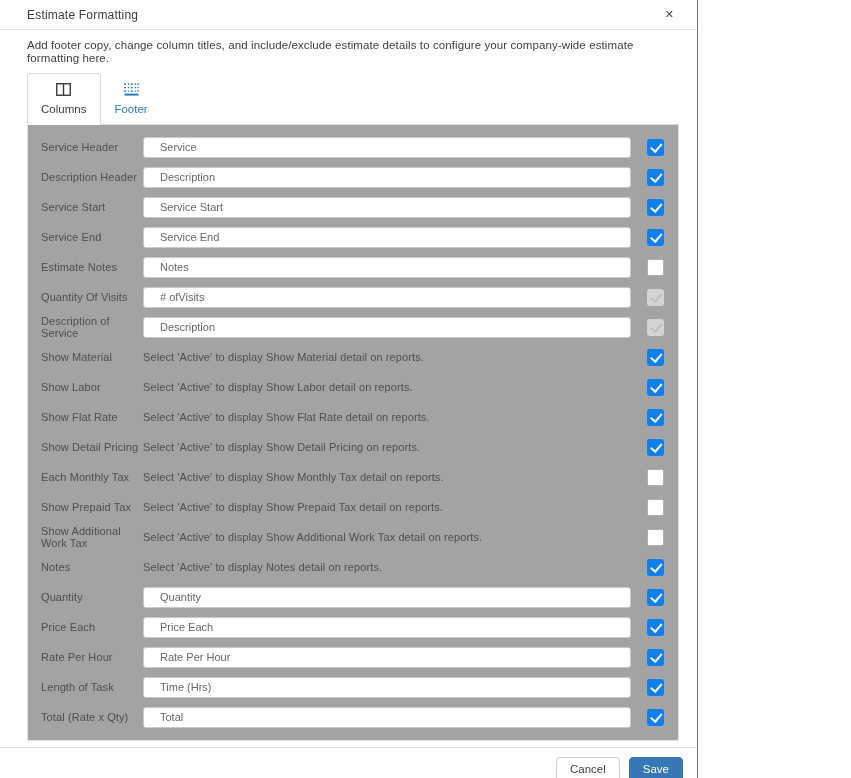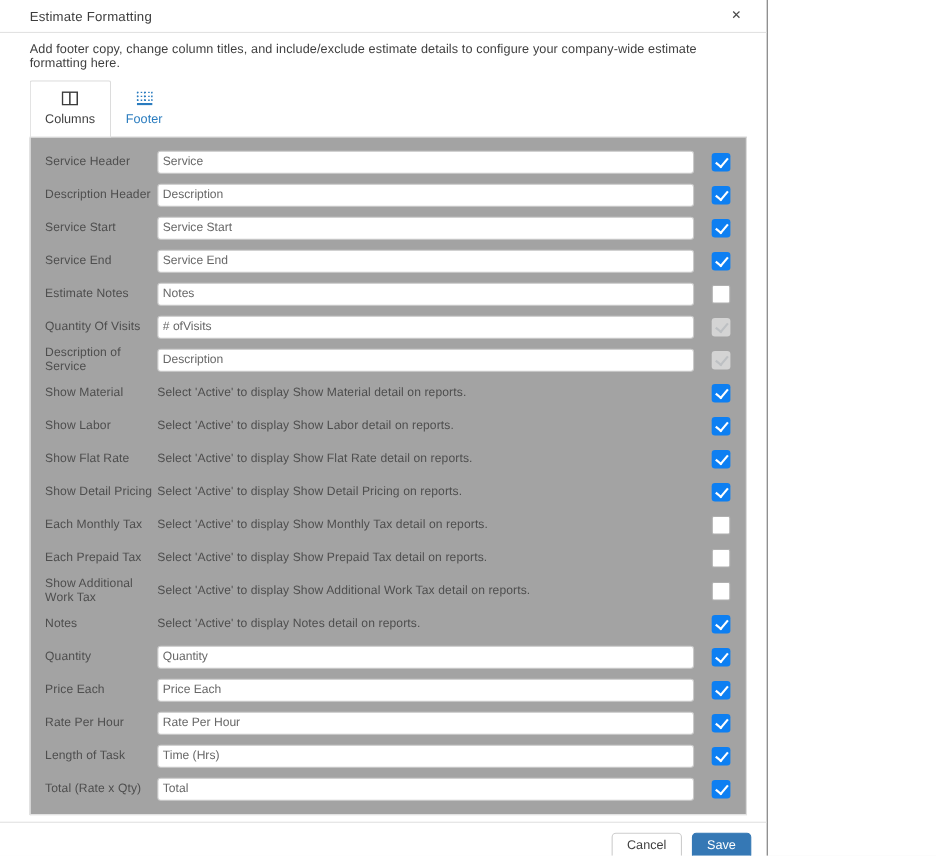--- a/index.html
+++ b/index.html
@@ -92,21 +92,21 @@
     color: #4e4e4e;
     letter-spacing: .1px;
     line-height: 12px;
   }
   .row-field { flex: 1; margin-right: 16px; display: flex; align-items: center; }
   .row-input {
     width: 100%;
     height: 21px;
     border: 1px solid #c9c9c9;
     border-radius: 3px;
-    padding: 0 4px;
+    padding: 0 16px;
     font-family: "Liberation Sans", sans-serif;
     font-size: 11px;
     color: #686868;
     background: #fff;
     outline: none;
   }
   .row-text { font-size: 11px; color: #4e4e4e; letter-spacing: .1px; }
 
   
   .cb {
@@ -293,21 +293,21 @@
 
   <div class="row">
     <span class="row-label">Each Monthly Tax</span>
     <span class="row-field">
           <span class="row-text">Select 'Active' to display Show Monthly Tax detail on reports.</span>
         </span>
     <span class="cb unchecked"></span>
   </div>
 
   <div class="row">
-    <span class="row-label">Each Prepaid Tax</span>
+    <span class="row-label">Show Prepaid Tax</span>
     <span class="row-field">
           <span class="row-text">Select 'Active' to display Show Prepaid Tax detail on reports.</span>
         </span>
     <span class="cb unchecked"></span>
   </div>
 
   <div class="row">
     <span class="row-label">Show Additional Work Tax</span>
     <span class="row-field">
           <span class="row-text">Select 'Active' to display Show Additional Work Tax detail on reports.</span>

